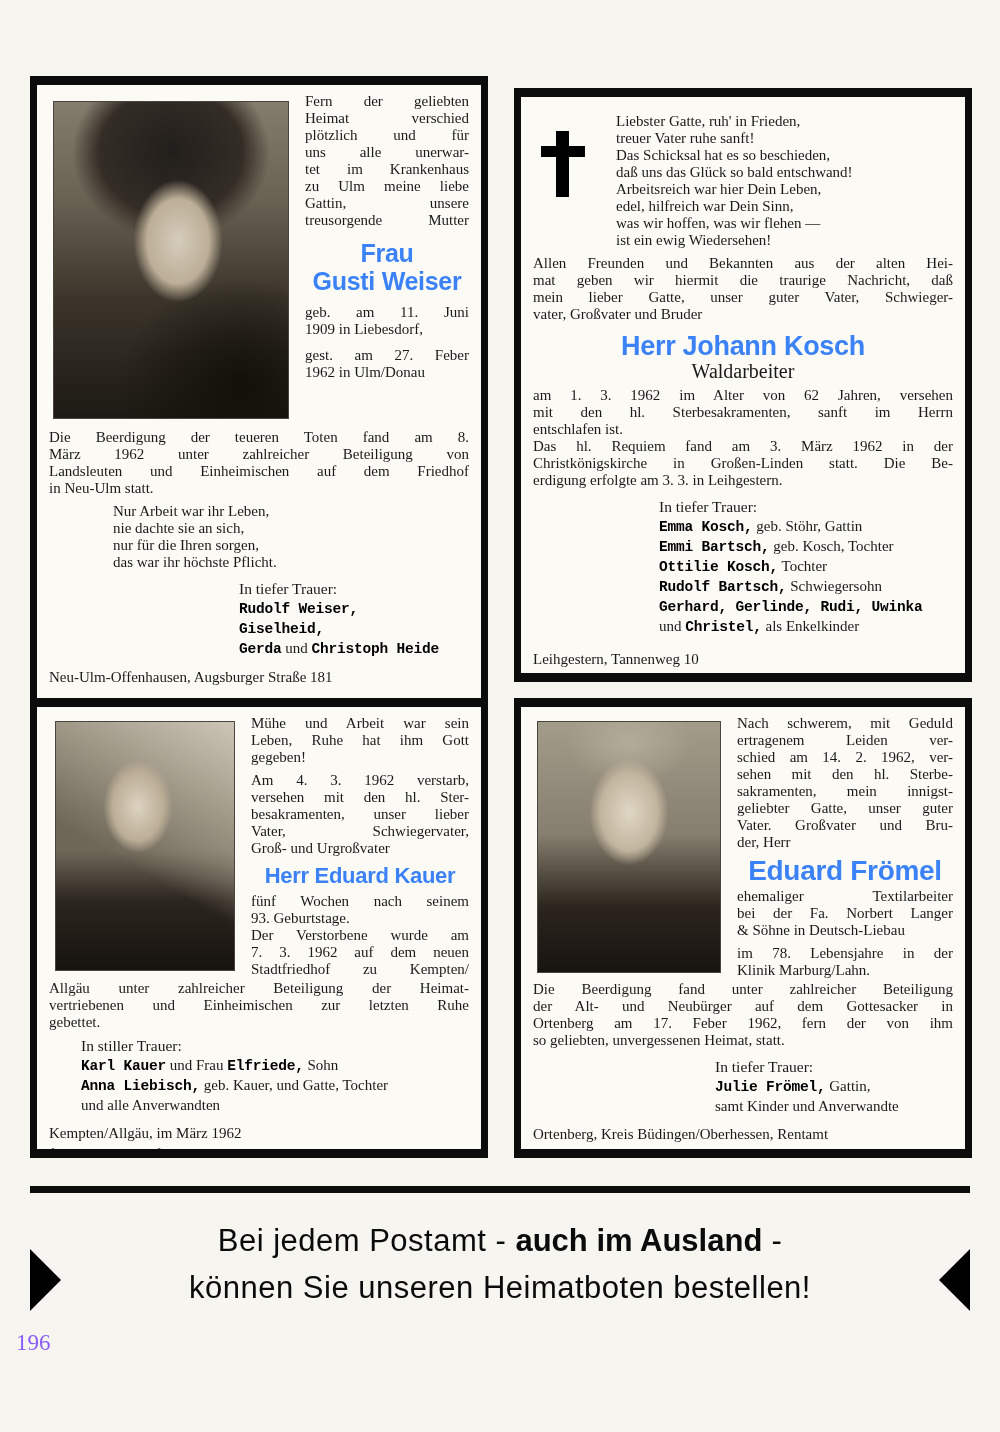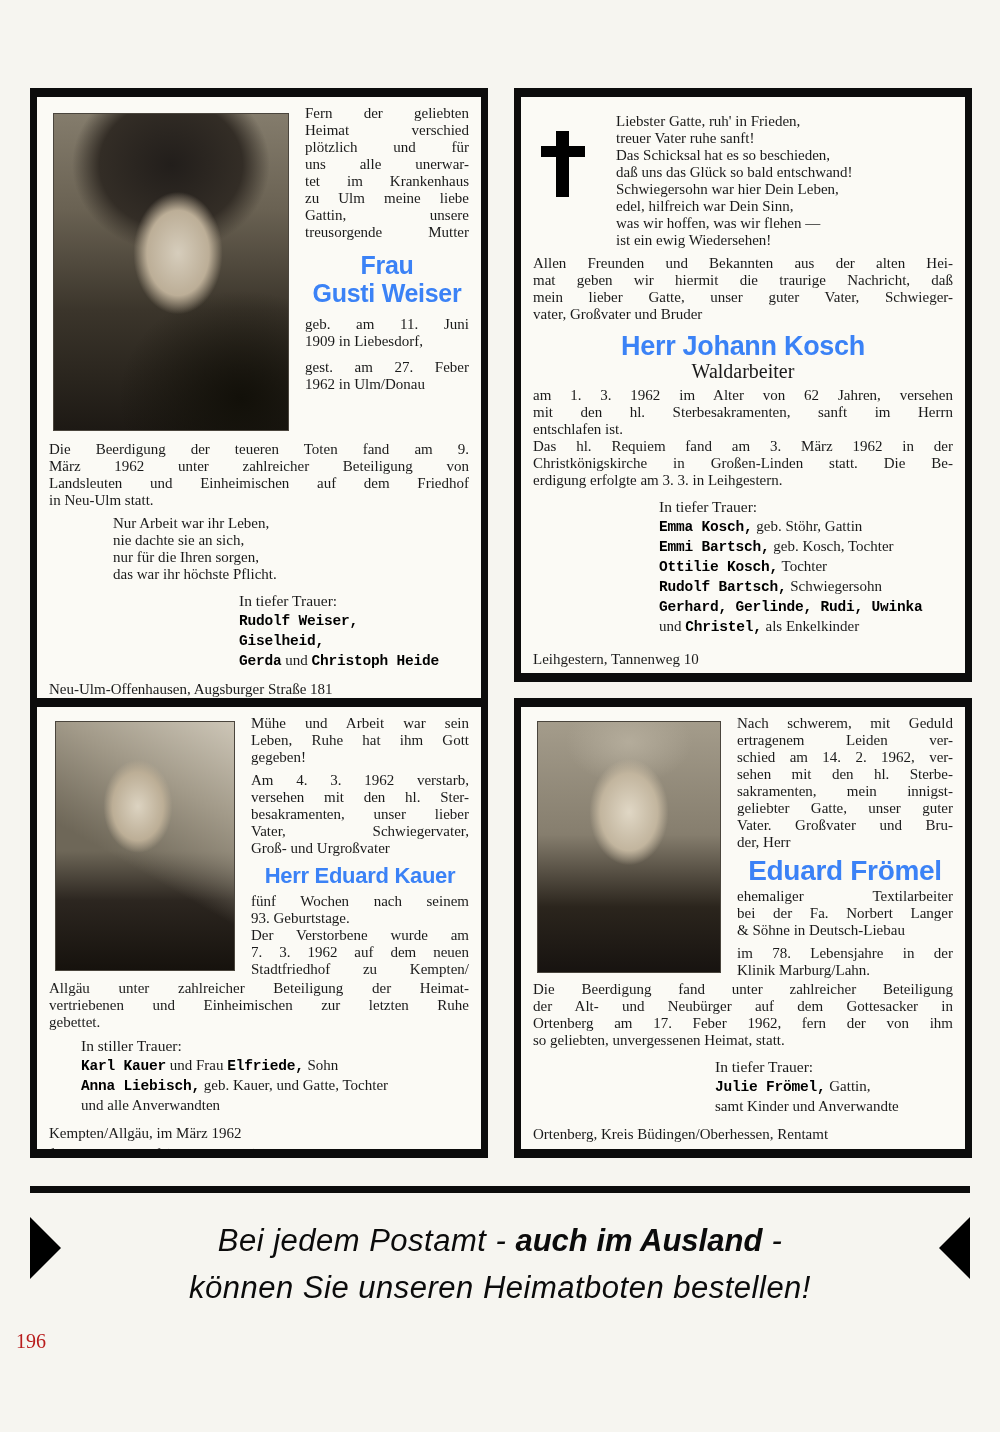--- a/index.html
+++ b/index.html
@@ -7,21 +7,21 @@
     width:1000px;height:1432px;position:relative;
     background:#f6f5f0;
     font-family:"Liberation Serif","DejaVu Serif",serif;
     color:#1a1a1a;overflow:hidden;
   }
   .box{
     position:absolute;background:#fbfaf5;
     border:7px solid #0c0c0c;border-top-width:9px;border-bottom-width:9px;
     box-sizing:border-box;padding:8px 12px 6px 12px;overflow:hidden;
   }
-  #box-weiser{left:30px;top:88px;width:458px;height:764px;}
+  #box-weiser{left:30px;top:76px;width:458px;height:764px;}
   #box-kosch{left:514px;top:88px;width:458px;height:594px;}
   #box-kauer{left:30px;top:698px;width:458px;height:460px;}
   #box-froemel{left:514px;top:698px;width:458px;height:460px;}
 
   .row{display:flex;align-items:flex-start;}
   .col{flex:1;min-width:0;}
 
   .photo{border:1px solid #4a453d;flex:none;}
   #ph-weiser{width:234px;height:316px;margin:8px 16px 4px 4px;
     background-color:#3a352e;
@@ -72,32 +72,32 @@
   .indent-froemel{margin-left:182px;}
   .poem-weiser{margin:6px 0 0 64px;}
   .poem-kosch .jl{line-height:17px;}
 
   .cross{position:relative;width:44px;height:66px;flex:none;margin:26px 16px 0 8px;}
   .cross .vbar{position:absolute;left:15px;top:0;width:13px;height:66px;background:#000;}
   .cross .hbar{position:absolute;left:0;top:15px;width:44px;height:11px;background:#000;}
 
   #banner{position:absolute;left:30px;top:1186px;width:940px;
     border-top:7px solid #0c0c0c;}
-  #banner .inner{display:flex;align-items:flex-start;margin-top:24px;font-style:italic;}
+  #banner .inner{display:flex;align-items:flex-end;margin-top:24px;}
   .tri{width:0;height:0;flex:none;}
   .tri.right{border-top:31px solid transparent;border-bottom:31px solid transparent;
     border-left:31px solid #000;margin-left:0;}
   .tri.left{border-top:31px solid transparent;border-bottom:31px solid transparent;
     border-right:31px solid #000;margin-right:0;}
   .banner-text{flex:1;text-align:center;
     font-family:"Liberation Sans","DejaVu Sans",sans-serif;
     font-weight:400;font-size:31px;line-height:47px;letter-spacing:0.5px;color:#0b0b0b;}
   .banner-text .b{font-weight:700;letter-spacing:0;}
 
-  #page-number{position:absolute;left:16px;top:1330px;font-size:20px;color:#b91c1c;}
+  #page-number{position:absolute;left:16px;top:1330px;font-size:23px;color:#8b5cf6;}
 </style>
 </head>
 <body>
 
 <div class="box" id="box-weiser">
   <div class="row">
     <div class="photo" id="ph-weiser"></div>
     <div class="col">
       <div>
           <div class="jl">Fern der geliebten</div>
@@ -115,21 +115,21 @@
           <div class="jl">geb. am 11. Juni</div>
           <div class="jl end">1909 in Liebesdorf,</div>
         </div>
       <div class="dates">
           <div class="jl">gest. am 27. Feber</div>
           <div class="jl end">1962 in Ulm/Donau</div>
         </div>
     </div>
   </div>
   <div class="para">
-      <div class="jl">Die Beerdigung der teueren Toten fand am 9.</div>
+      <div class="jl">Die Beerdigung der teueren Toten fand am 8.</div>
       <div class="jl">März 1962 unter zahlreicher Beteiligung von</div>
       <div class="jl">Landsleuten und Einheimischen auf dem Friedhof</div>
       <div class="jl end">in Neu-Ulm statt.</div>
     </div>
   <div class="poem-weiser">
       <div class="jl end">Nur Arbeit war ihr Leben,</div>
       <div class="jl end">nie dachte sie an sich,</div>
       <div class="jl end">nur für die Ihren sorgen,</div>
       <div class="jl end">das war ihr höchste Pflicht.</div>
     </div>
@@ -148,21 +148,21 @@
   <div class="row">
     <div class="cross">
       <div class="vbar"></div>
       <div class="hbar"></div>
     </div>
     <div class="col poem-kosch" style="margin-top:8px;margin-left:15px;">
         <div class="jl end">Liebster Gatte, ruh' in Frieden,</div>
         <div class="jl end">treuer Vater ruhe sanft!</div>
         <div class="jl end">Das Schicksal hat es so beschieden,</div>
         <div class="jl end">daß uns das Glück so bald entschwand!</div>
-        <div class="jl end">Schwiegersohn war hier Dein Leben,</div>
+        <div class="jl end">Arbeitsreich war hier Dein Leben,</div>
         <div class="jl end">edel, hilfreich war Dein Sinn,</div>
         <div class="jl end">was wir hoffen, was wir flehen —</div>
         <div class="jl end">ist ein ewig Wiedersehen!</div>
       </div>
   </div>
   <div class="para" style="">
       <div class="jl">Allen Freunden und Bekannten aus der alten Hei-</div>
       <div class="jl">mat geben wir hiermit die traurige Nachricht, daß</div>
       <div class="jl">mein lieber Gatte, unser guter Vater, Schwieger-</div>
       <div class="jl end">vater, Großvater und Bruder</div>

